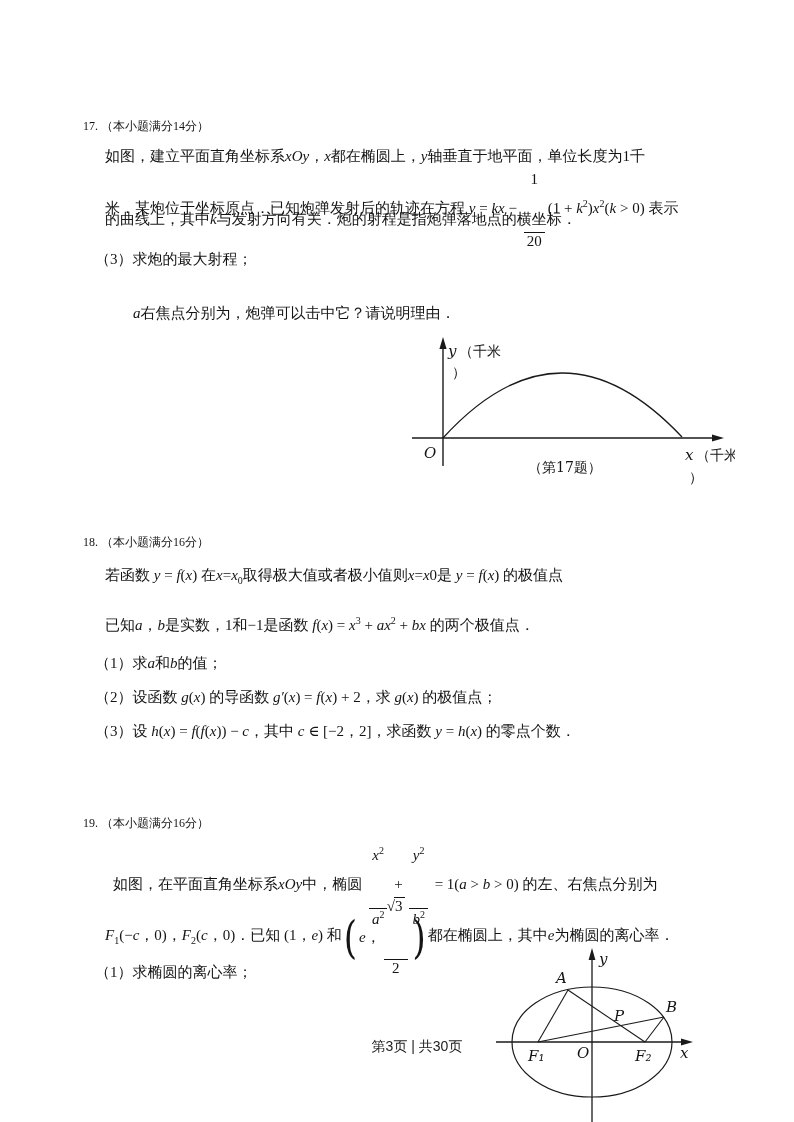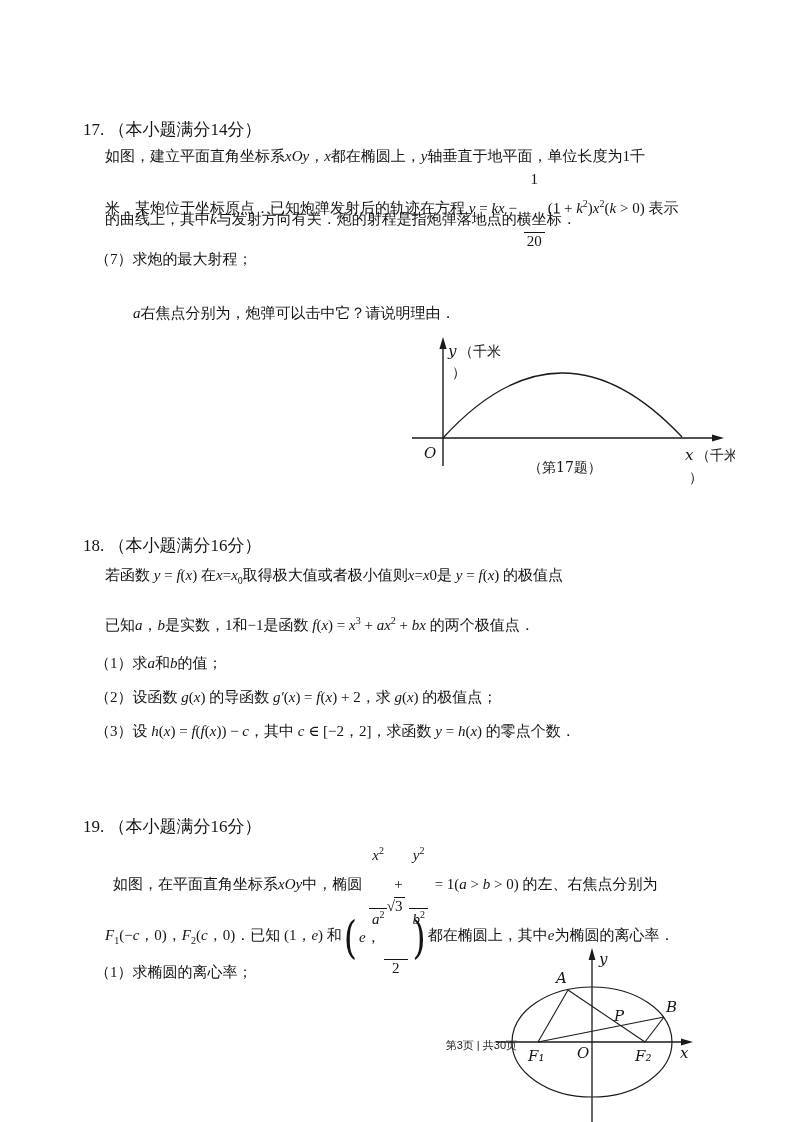--- a/index.html
+++ b/index.html
@@ -1,54 +1,54 @@
 <!DOCTYPE html>
 <html><head>
 <meta charset="utf-8">
 <style>
   html,body{margin:0;padding:0;background:#e8e8e8;}
   .page{position:relative;width:794px;height:1122px;background:#ffffff;margin:0 auto;
         overflow:hidden;color:#141414;
         font-family:"Liberation Serif","DejaVu Serif",serif;}
   .mline{position:absolute;font-size:15px;white-space:pre;line-height:1.25;}
-  .hline{font-size:17px;}
+  .hline{font-size:12px;}
   .it{font-style:italic;font-family:"Liberation Serif","DejaVu Serif",serif;}
   .rm{font-family:"Liberation Serif","DejaVu Serif",serif;}
   sup{font-size:10px;}
   sub{font-size:10px;}
   .frac{display:inline-block;vertical-align:middle;text-align:center;margin:0 3px;line-height:1.1;}
   .frac .num{display:block;padding:0 3px;}
   .frac .den{display:block;border-top:1.2px solid #141414;padding:0 3px;margin-top:44px;}
   .bigp{display:inline-flex;align-items:center;vertical-align:middle;margin:0 2px;}
   .paren{font-size:34px;font-weight:300;line-height:1;transform:scaleY(1.3);
          font-family:"DejaVu Serif",serif;}
   .pinner{display:inline-flex;align-items:center;padding:0 2px;}
   .sqrt{white-space:nowrap;display:inline-block;}
   .sqrt .rsign{letter-spacing:-1px;}
   .sqrt .rad{border-top:1.2px solid #141414;padding:0 2px 0 1px;}
   .fig{position:absolute;}
   .sv{font-family:"DejaVu Serif","Liberation Serif",serif;font-size:15px;fill:#141414;}
   .svit{font-style:italic;}
   .svzh{font-size:14px;}
-  .footer{position:absolute;left:317px;top:1038px;width:200px;text-align:right;
+  .footer{position:absolute;left:317px;top:1038px;width:200px;text-align:center;
           font-family:"Liberation Sans","DejaVu Sans",sans-serif;
-          font-size:11px;font-weight:500;color:#222;}
+          font-size:14px;font-weight:500;color:#222;}
   svg line,svg path,svg ellipse{stroke:#1a1a1a;fill:none;}
   svg polygon{fill:#1a1a1a;stroke:none;}
 </style>
 </head>
 <body>
 
 <div class="page">
 
   <div class="mline hline" style="left:83px;top:119px">17. （本小题满分14分）</div>
   <div class="mline" style="left:105px;top:147px"><span class="rm">如图，建立平面直角坐标系</span><span class="it">xOy</span><span class="rm">，</span><span class="it">x</span><span class="rm">都在椭圆上，</span><span class="it">y</span><span class="rm">轴垂直于地平面，单位长度为1千</span></div>
   <div class="mline" style="left:105px;top:171px"><span class="rm">米．某炮位于坐标原点．已知炮弹发射后的轨迹在方程 </span><span class="it">y</span><span class="rm"> = </span><span class="it">kx</span><span class="rm"> − </span><span class="frac"><span class="num"><span class="rm">1</span></span><span class="den"><span class="rm">20</span></span></span><span class="rm">(1 + </span><span class="it">k</span><sup>2</sup><span class="rm">)</span><span class="it">x</span><sup>2</sup><span class="rm">(</span><span class="it">k</span><span class="rm"> &gt; 0)</span><span class="rm"> 表示</span></div>
   <div class="mline" style="left:105px;top:210px"><span class="rm">的曲线上，其中</span><span class="it">k</span><span class="rm">与发射方向有关．炮的射程是指炮弹落地点的横坐标．</span></div>
-  <div class="mline" style="left:95px;top:250px"><span class="rm">（7）求炮的最大射程；</span></div>
+  <div class="mline" style="left:95px;top:250px"><span class="rm">（3）求炮的最大射程；</span></div>
   <div class="mline" style="left:133px;top:304px"><span class="it">a</span><span class="rm">右焦点分别为，炮弹可以击中它？请说明理由．</span></div>
 
   <svg class="fig" style="left:390px;top:336px" width="345" height="150" viewBox="0 0 345 150">
     <line x1="53" y1="8" x2="53" y2="130" stroke-width="1.4"></line>
     <polygon points="53,1 49.4,13 56.6,13"></polygon>
     <line x1="22" y1="102" x2="327" y2="102" stroke-width="1.4"></line>
     <polygon points="334,102 322,98.4 322,105.6"></polygon>
     <path d="M 53 102 Q 171 -27.5 292 101" stroke-width="1.3"></path>
     <text class="sv svit" x="58" y="20">y</text>
     <text class="sv svzh" x="69" y="20">（千米</text>

